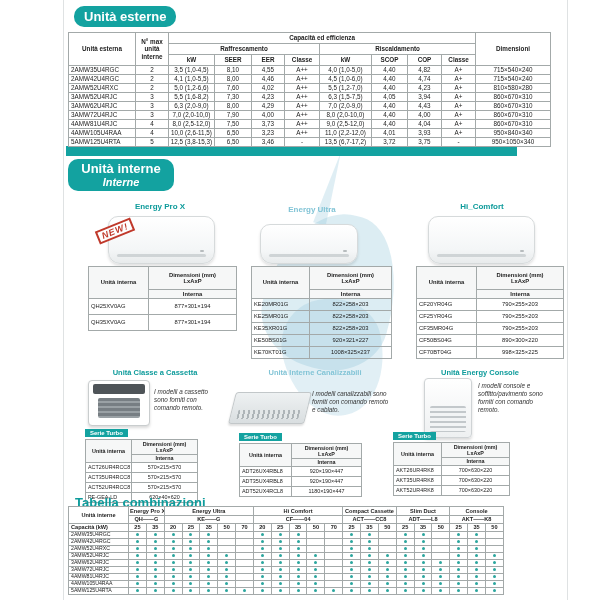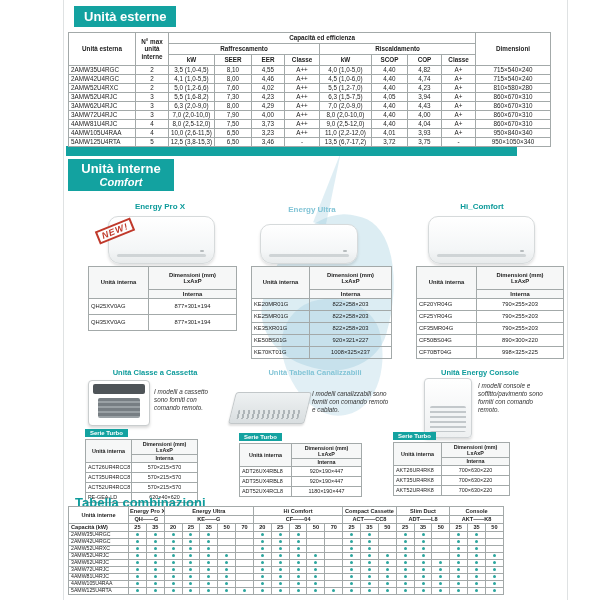--- a/index.html
+++ b/index.html
@@ -2,21 +2,21 @@
 <html><head>
 <meta charset="utf-8">
 <style>
   html,body{margin:0;padding:0;background:#ffffff;}
   #page{position:relative;width:600px;height:600px;background:#ffffff;overflow:hidden;
         font-family:"Liberation Sans",sans-serif;color:#222;}
   .abs{position:absolute;}
   .edge{position:absolute;top:0;width:1px;height:600px;background:#dfe2e3;}
 
   
-  .tealbox{background:#13a2a0;color:#ffffff;font-weight:bold;}
+  .tealbox{background:#13a2a0;color:#ffffff;font-weight:bold;border-radius:10px;}
   #s1-title{left:74px;top:6px;padding:3px 10px;font-size:13px;}
   #s2-box{left:68px;top:159px;width:106px;padding:2px 0 3px 0;text-align:center;}
   #s2-box .t1{font-size:13px;font-weight:bold;display:block;}
   #s2-box .t2{font-size:11px;font-style:italic;font-weight:bold;display:block;}
   #band{left:66px;top:146px;width:451px;height:10px;background:#13a2a0;}
 
   
   table.grid{border-collapse:collapse;table-layout:fixed;background:transparent;}
   table.grid th,table.grid td{border:1px solid #a3a9a9;padding:0 1px;text-align:center;
         overflow:hidden;white-space:nowrap;font-weight:normal;line-height:1.12;}
@@ -263,21 +263,21 @@
           <td>3,75</td>
           <td>-</td>
           <td>950×1050×340</td>
         </tr>
       </tbody>
   </table>
 
   <div class="abs" id="band"></div>
   <div class="abs tealbox z1" id="s2-box">
     <span class="t1">Unità interne</span>
-    <span class="t2">Comfort</span>
+    <span class="t2">Interne</span>
   </div>
 
   <div class="abs prodtitle teal-t z1" style="left:90px;top:202px;width:140px;">Energy Pro X</div>
   <div class="abs prodtitle light-t z1" style="left:242px;top:205px;width:140px;">Energy Ultra</div>
   <div class="abs prodtitle teal-t z1" style="left:412px;top:202px;width:140px;">Hi_Comfort</div>
 
   <div class="abs wallunit z1" style="left:108px;top:216px;width:105px;height:46px;">
       <div class="slit"></div>
       <div class="lamp"></div>
     </div>
@@ -396,21 +396,21 @@
           <td>890×300×220</td>
         </tr>
         <tr>
           <td class="al">CF70BT04G</td>
           <td>998×325×225</td>
         </tr>
       </tbody>
   </table>
 
   <div class="abs prodtitle teal-t z1" style="left:85px;top:368px;width:140px;font-size:7.5px;">Unità Classe a Cassetta</div>
-  <div class="abs prodtitle light-t z1" style="left:245px;top:368px;width:140px;font-size:7.5px;">Unità Tabella Canalizzabili</div>
+  <div class="abs prodtitle light-t z1" style="left:245px;top:368px;width:140px;font-size:7.5px;">Unità Interne Canalizzabili</div>
   <div class="abs prodtitle teal-t z1" style="left:410px;top:368px;width:140px;font-size:7.5px;">Unità Energy Console</div>
 
   <div class="abs cassette z1" style="left:88px;top:380px;width:60px;height:44px;">
       <div class="top"></div>
       <div class="grille"></div>
     </div>
   <div class="abs duct z1" style="left:232px;top:392px;width:74px;height:30px;">
       <div class="front"></div>
     </div>
   <div class="abs console z1" style="left:424px;top:378px;width:46px;height:58px;">

